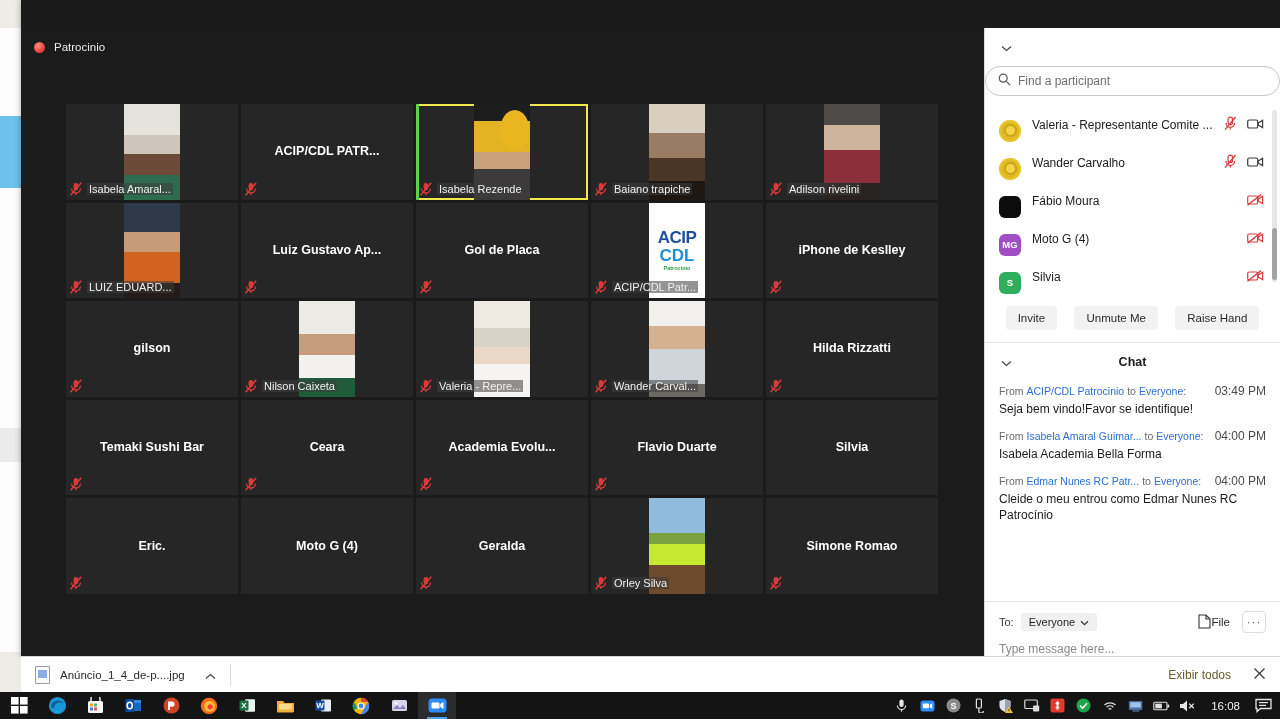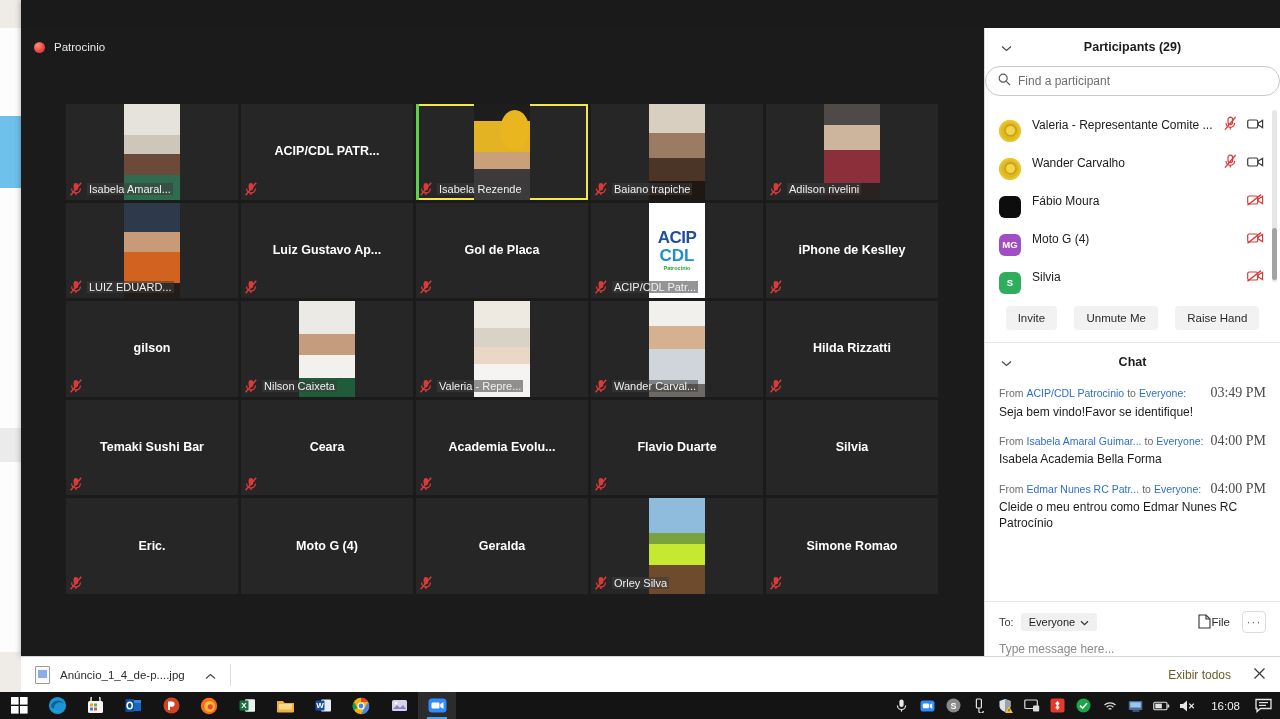--- a/index.html
+++ b/index.html
@@ -203,21 +203,21 @@
     font-size: 11.5px; color: #2a2a2a; padding: 6px 12px;
     font-family: "Liberation Sans", sans-serif; cursor: pointer;
   }
 
   #chat-section { border-top: 1px solid #e7e7e7; display: flex; flex-direction: column; flex: 1 1 auto; min-height: 0; }
   #chat-messages { padding: 2px 14px 0; flex: 1 1 auto; overflow: hidden; }
   .chat-msg { margin-bottom: 11px; }
   .chat-meta { display: flex; align-items: baseline; font-size: 10.5px; line-height: 1.4; }
   .chat-meta .lbl { color: #6b6b6b; }
   .chat-meta .who { color: #2d6fd0; margin: 0 3px; }
-  .chat-meta .time { margin-left: auto; color: #4b4b4b; font-size: 14px; white-space: nowrap; font-family: Liberation Serif, serif; }
+  .chat-meta .time { margin-left: auto; color: #4b4b4b; font-size: 12px; white-space: nowrap; }
   .chat-text { font-size: 12px; color: #1c1c1c; line-height: 1.35; margin-top: 1px; }
 
   #chat-compose { border-top: 1px solid #e7e7e7; padding: 9px 14px 0; flex: none; }
   #compose-row { display: flex; align-items: center; }
   .to-label { font-size: 11px; color: #3a3a3a; margin-right: 7px; }
   #to-select {
     background: #f0f0f0; border-radius: 3px; padding: 3px 8px;
     font-size: 11px; color: #1d1d1d; display: flex; align-items: center; gap: 5px;
   }
   #file-btn { margin-left: auto; display: flex; align-items: center; gap: 0;
@@ -608,21 +608,20 @@
       </div>
 
       <div id="right-panel">
 
         <div class="panel-head">
           <span class="chev">
             <svg width="11" height="7" viewBox="0 0 11 7">
                 <polyline points="1,1.5 5.5,5.5 10,1.5" fill="none" stroke="#4a4a4a" stroke-width="1.3"></polyline>
               </svg>
           </span>
-          <span class="ptitle">Participants (29)</span>
         </div>
 
         <div id="search-wrap">
           <div id="search-box">
             <span>
               <svg width="13" height="13" viewBox="0 0 13 13">
                   <circle cx="5.2" cy="5.2" r="4" fill="none" stroke="#5a5a5a" stroke-width="1.2"></circle>
                   <line x1="8.3" y1="8.3" x2="12" y2="12" stroke="#5a5a5a" stroke-width="1.2"></line>
                 </svg>
             </span>

